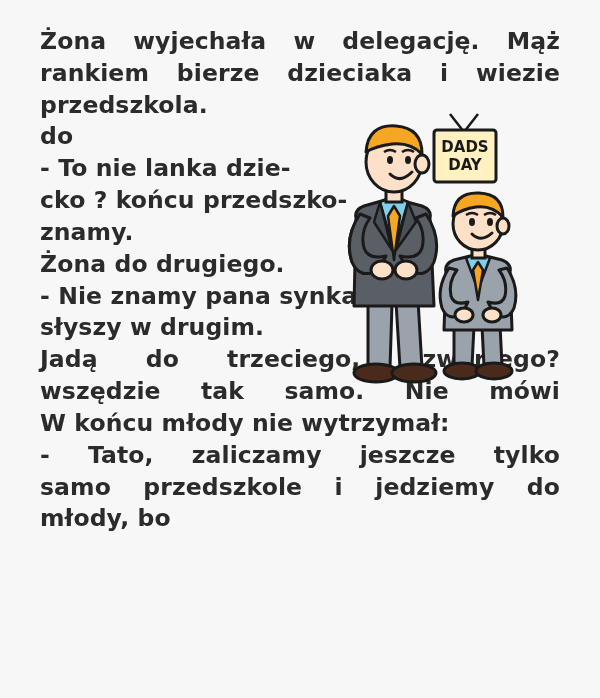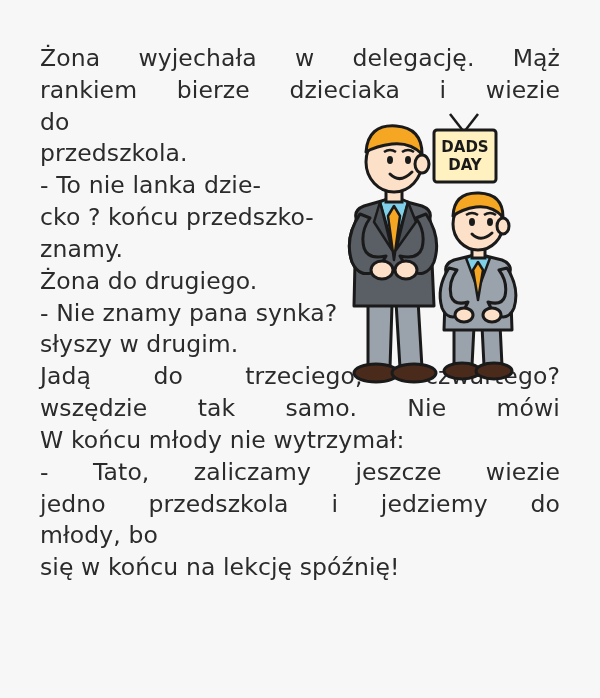--- a/index.html
+++ b/index.html
@@ -15,25 +15,25 @@
   }
   .page {
     position: relative;
     width: 600px;
     height: 698px;
     background: #f7f7f7;
     box-sizing: border-box;
   }
   .joke-text {
     position: absolute;
-    top: 43px;
+    top: 26px;
     left: 40px;
     width: 520px;
     color: #2b2b2b;
-    font-weight: normal;
+    font-weight: bold;
     font-size: 23.5px;
     line-height: 1.355;
     letter-spacing: 0.1px;
   }
   .line {
     display: block;
     white-space: pre;
   }
   .line.justify {
     white-space: normal;
@@ -51,35 +51,34 @@
   }
 </style>
 </head>
 <body>
 
 <div class="page">
 
   <div class="joke-text">
     <span class="line justify">Żona wyjechała w delegację. Mąż</span>
     <span class="line justify">rankiem bierze dzieciaka i wiezie</span>
+    <span class="line">przedszkola.</span>
     <span class="line">do</span>
-    <span class="line">przedszkola.</span>
     <span class="line">- To nie lanka dzie-</span>
     <span class="line">cko ? końcu przedszko-</span>
     <span class="line">znamy.</span>
     <span class="line">Żona do drugiego.</span>
     <span class="line">- Nie znamy pana synka?</span>
     <span class="line">słyszy w drugim.</span>
     <span class="line justify">Jadą do trzeciego, czwartego?</span>
     <span class="line justify">wszędzie tak samo. Nie mówi</span>
     <span class="line">W końcu młody nie wytrzymał:</span>
-    <span class="line justify">- Tato, zaliczamy jeszcze wiezie</span>
-    <span class="line justify">jedno przedszkola i jedziemy do</span>
+    <span class="line justify">- Tato, zaliczamy jeszcze tylko</span>
+    <span class="line justify">samo przedszkole i jedziemy do</span>
     <span class="line">młody, bo</span>
-    <span class="line">się w końcu na lekcję spóźnię!</span>
   </div>
 
   <svg class="illustration" viewBox="0 0 260 290">
 
     <g>
       <line x1="120" y1="4" x2="134" y2="22" stroke="#1a1a1a" stroke-width="2.5"></line>
       <line x1="148" y1="4" x2="134" y2="22" stroke="#1a1a1a" stroke-width="2.5"></line>
       <rect x="104" y="20" width="62" height="52" rx="3" fill="#fff1c0" stroke="#1a1a1a" stroke-width="3"></rect>
       <text x="135" y="42" font-family="DejaVu Sans, sans-serif" font-size="15" font-weight="bold" text-anchor="middle" fill="#1a1a1a">DADS</text>
       <text x="135" y="60" font-family="DejaVu Sans, sans-serif" font-size="15" font-weight="bold" text-anchor="middle" fill="#1a1a1a">DAY</text>

